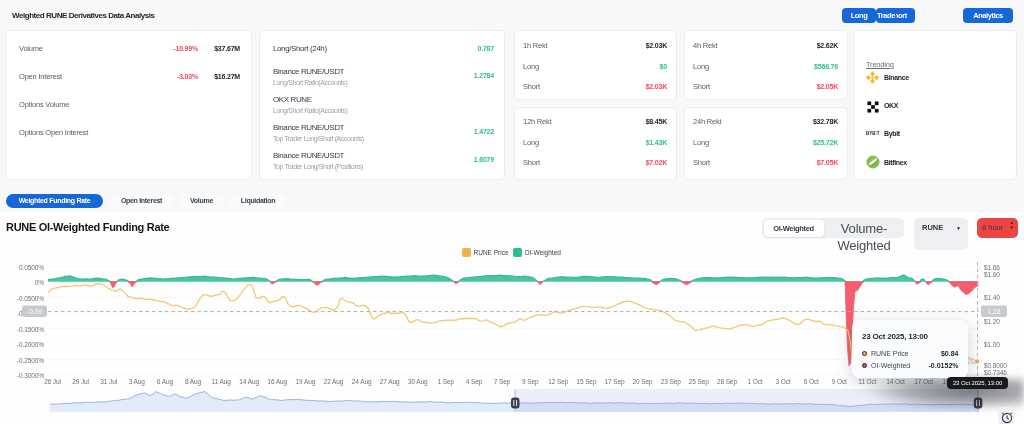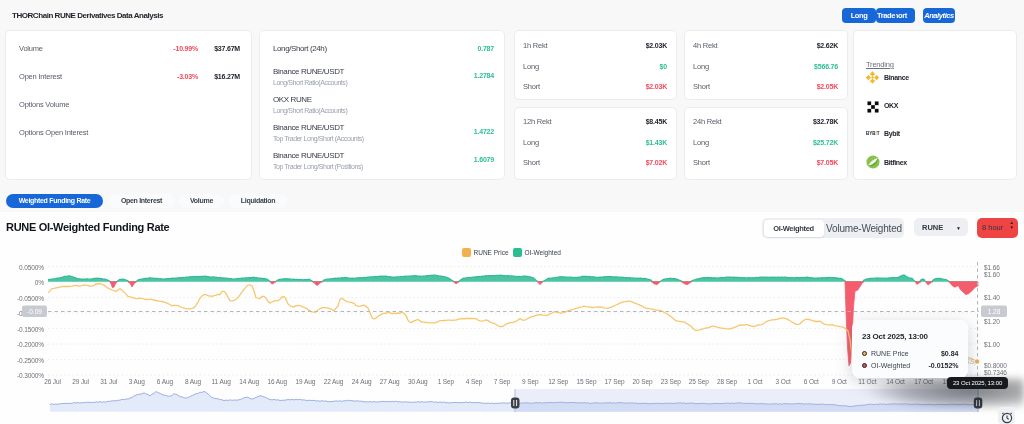--- a/index.html
+++ b/index.html
@@ -13,25 +13,25 @@
 .val { position:absolute; color:#22262e; font-size:7px; font-weight:bold; letter-spacing:-0.2px; line-height:10px; text-align:right; }
 .red { position:absolute; color:#f2495c; font-size:7px; font-weight:bold; letter-spacing:-0.2px; line-height:10px; text-align:right; }
 .grn { position:absolute; color:#2ebd96; font-size:7px; font-weight:bold; letter-spacing:-0.2px; line-height:10px; text-align:right; }
 .btn { position:absolute; top:8px; height:15px; background:#1767d9; color:#fff; font-size:7.5px; font-weight:bold; letter-spacing:-0.4px; border-radius:4px; text-align:center; line-height:15px; white-space:nowrap; }
 .tabtxt { position:absolute; top:194px; height:14px; color:#3c434d; font-size:7px; font-weight:bold; letter-spacing:-0.3px; text-align:center; line-height:14px; white-space:nowrap; }
 .tname { position:absolute; font-size:7px; font-weight:bold; letter-spacing:-0.35px; color:#22262e; line-height:10px; }
 </style>
 </head>
 <body>
 
-<div class="abs" style="left:12px;top:11px;font-size:8px;font-weight:bold;letter-spacing:-0.45px;color:#22262e;line-height:10px;">THORChain RUNE Derivatives Data Analysis</div>
+<div class="abs" style="left:12px;top:11px;font-size:8px;font-weight:bold;letter-spacing:-0.45px;color:#22262e;line-height:10px;">Weighted RUNE Derivatives Data Analysis</div>
 <div class="btn" style="left:842px;width:34px;">Long</div>
 <div class="btn" style="left:881px;width:34px;">Short</div>
 <div class="btn" style="left:876px;width:20px;">Trade</div>
-<div class="btn" style="left:923px;width:32px;font-style:italic;">Analytics</div>
+<div class="btn" style="left:963px;width:50px;">Analytics</div>
 
 <div class="card" style="left:5px;top:30px;width:247px;height:150px;"></div>
 <div class="lbl" style="left:19px;top:44px;">Volume</div>
 <div class="red" style="left:98px;top:44px;width:100px;">-10.99%</div>
 <div class="val" style="left:140px;top:44px;width:100px;">$37.67M</div>
 <div class="lbl" style="left:19px;top:72px;">Open Interest</div>
 <div class="red" style="left:98px;top:72px;width:100px;">-3.03%</div>
 <div class="val" style="left:140px;top:72px;width:100px;">$16.27M</div>
 <div class="lbl" style="left:19px;top:100px;">Options Volume</div>
 <div class="lbl" style="left:19px;top:128px;">Options Open Interest</div>
@@ -127,22 +127,22 @@
 <div class="abs" style="left:229px;top:194px;width:58px;height:14px;background:#fafbfc;border-radius:7px;"></div>
 <div class="abs" style="left:6px;top:194px;width:97px;height:14px;background:#1767d9;border-radius:7px;color:#fff;font-size:7px;font-weight:bold;letter-spacing:-0.3px;text-align:center;line-height:14px;white-space:nowrap;">Weighted Funding Rate</div>
 <div class="tabtxt" style="left:108px;width:67px;">Open Interest</div>
 <div class="tabtxt" style="left:179px;width:45px;">Volume</div>
 <div class="tabtxt" style="left:229px;width:58px;">Liquidation</div>
 
 <div class="abs" style="left:6px;top:221px;font-size:11px;font-weight:bold;letter-spacing:-0.3px;color:#12161c;line-height:13px;">RUNE OI-Weighted Funding Rate</div>
 <div class="abs" style="left:762px;top:218px;width:142px;height:20px;background:#edeff3;border-radius:5px;"></div>
 <div class="abs" style="left:763.5px;top:219.5px;width:60px;height:17px;background:#fff;border-radius:4px;box-shadow:0 1px 2px rgba(40,50,70,0.12);"></div>
 <div class="abs" style="left:763.5px;top:219.5px;width:60px;height:17px;font-size:7.5px;font-weight:bold;letter-spacing:-0.3px;color:#333a46;text-align:center;line-height:17px;">OI-Weighted</div>
-<div class="abs" style="left:824px;top:219.5px;width:80px;height:17px;font-size:10px;color:#474e59;text-align:center;line-height:17px;letter-spacing:-0.2px;">Volume-Weighted</div>
-<div class="abs" style="left:914px;top:218px;width:54px;height:18px;background:#edeff3;border-radius:5px;font-size:7.5px;font-weight:bold;color:#30363f;line-height:20px;"><span style="margin-left:8px;">RUNE</span><span style="position:absolute;right:7px;top:0px;font-size:5px;color:#222;">▼</span></div>
+<div class="abs" style="left:824px;top:219.5px;width:80px;height:17px;font-size:13px;color:#474e59;text-align:center;line-height:17px;letter-spacing:-0.2px;">Volume-Weighted</div>
+<div class="abs" style="left:914px;top:218px;width:54px;height:32px;background:#edeff3;border-radius:5px;font-size:7.5px;font-weight:bold;color:#30363f;line-height:20px;"><span style="margin-left:8px;">RUNE</span><span style="position:absolute;right:7px;top:0px;font-size:5px;color:#222;">▼</span></div>
 <div class="abs" style="left:977px;top:218px;width:41px;height:20px;background:#ef4444;border-radius:5px;font-size:7.5px;color:#30363f;line-height:20px;"><span style="margin-left:5px;">8 hour</span><span style="position:absolute;right:4px;top:3px;font-size:4.5px;color:#222;line-height:4.5px;">▲<br>▼</span></div>
 
 <div class="abs" style="left:462px;top:248px;width:8.5px;height:8.5px;background:#f2b04e;border-radius:2px;"></div>
 <div class="abs" style="left:473.5px;top:248px;font-size:6.5px;color:#394049;line-height:9px;">RUNE Price</div>
 <div class="abs" style="left:513px;top:248px;width:8.5px;height:8.5px;background:#2abd92;border-radius:2px;"></div>
 <div class="abs" style="left:524.5px;top:248px;font-size:6.5px;color:#394049;line-height:9px;">OI-Weighted</div>
 
 <svg width="1024" height="424" viewBox="0 0 1024 424" style="position:absolute;left:0;top:0;">
 <style>
 .ax{font:6.5px "Liberation Sans",sans-serif;fill:#6b7077;letter-spacing:-0.1px;}

